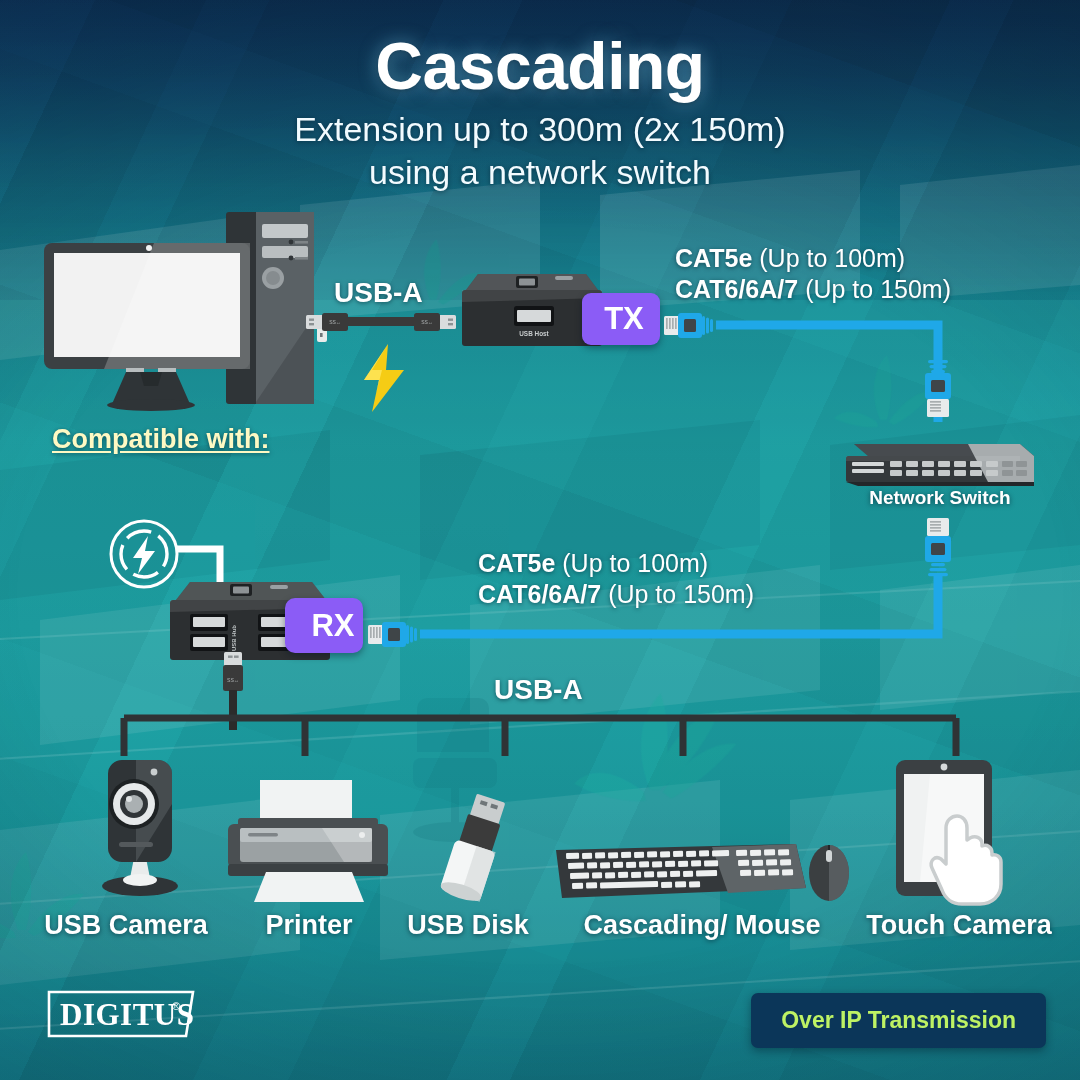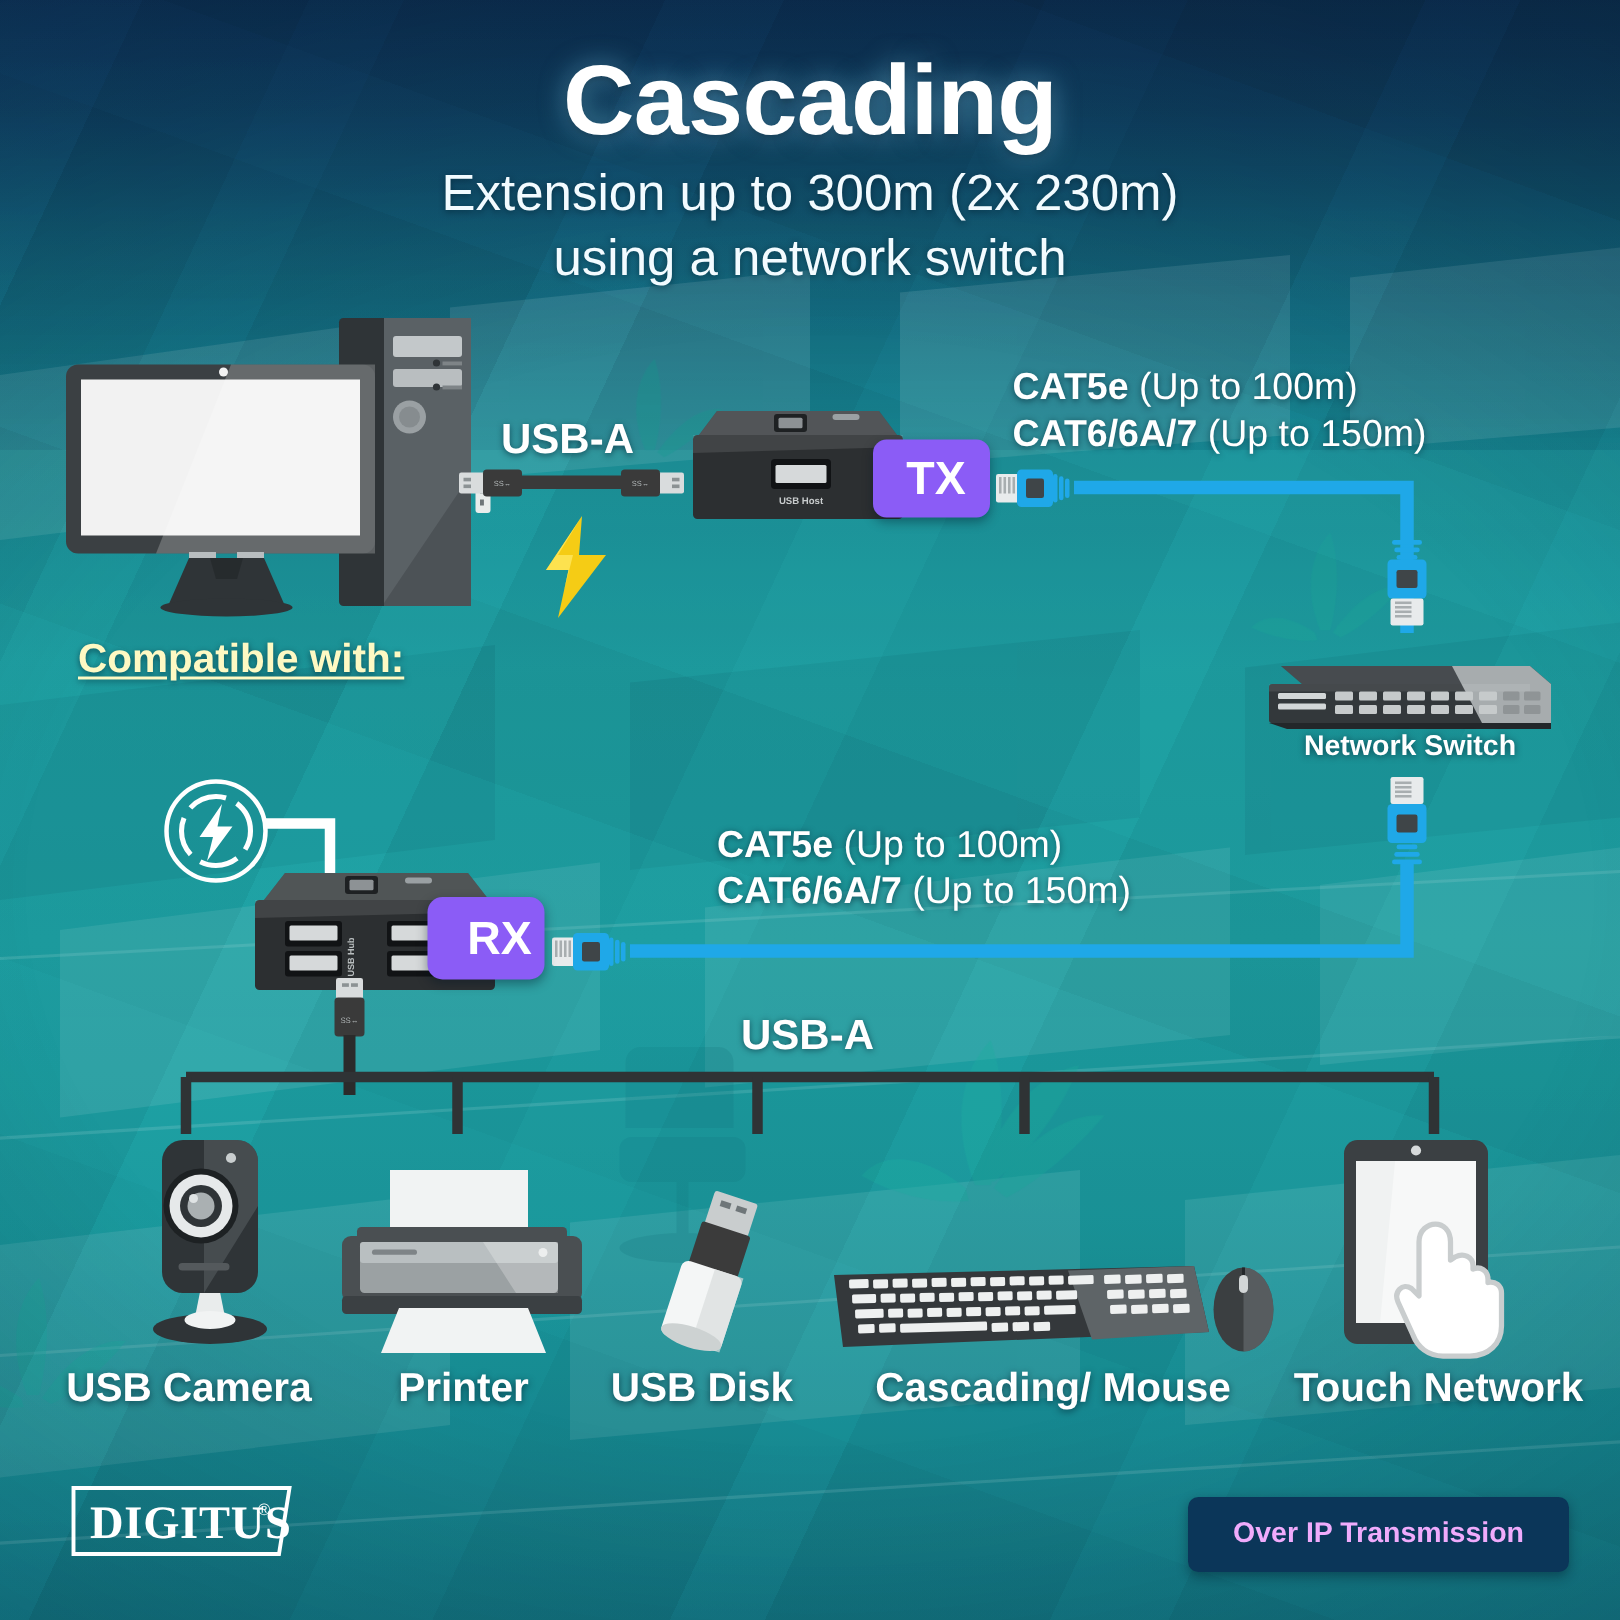--- a/index.html
+++ b/index.html
@@ -83,21 +83,21 @@
     position:absolute; background:#8b5cf6;
     color:#fff; font-weight:bold; display:flex;
     align-items:center; justify-content:center;
     box-shadow:0 3px 7px rgba(0,20,35,.4);
   }
   .badge-tx{ left:582px; top:293px; width:78px; height:52px; border-radius:9px; font-size:31px; padding-left:6px;}
   .badge-rx{ left:285px; top:598px; width:78px; height:55px; border-radius:10px; font-size:31px; padding-left:18px;}
 
   .footer-badge{
     position:absolute; right:34px; bottom:32px;
-    background:#0b3659; color:#f0abfc; font-weight:bold; font-size:19px;
+    background:#0b3659; color:#bef264; font-weight:bold; font-size:23px;
     padding:14px 30px; border-radius:7px;
     box-shadow:0 3px 8px rgba(0,20,35,.4);
   }
   .logo{
     position:absolute; left:46px; bottom:40px;
     width:150px; height:52px;
   }
   .logo svg{ display:block; }
 
   
@@ -176,21 +176,21 @@
       <rect x="-4" y="20" width="8" height="52"></rect>
       <path d="M-34,-2 h68 a8,8 0 0 1 8,8 v14 a8,8 0 0 1 -8,8 h-68 a8,8 0 0 1 -8,-8 v-14 a8,8 0 0 1 8,-8 Z"></path>
       <path d="M-28,-62 h52 a10,10 0 0 1 10,10 v44 h-72 v-44 a10,10 0 0 1 10,-10 Z"></path>
     </g>
   </svg>
   <div class="bg-photo"></div>
   <div class="bg-vig"></div>
 
   <div class="title">Cascading</div>
   <div class="subtitle">
-    <div>Extension up to 300m (2x 230m)</div>
+    <div>Extension up to 300m (2x 150m)</div>
     <div>using a network switch</div>
   </div>
 
   <svg class="abs" style="left:34px; top:196px;" width="300" height="220" viewBox="0 0 300 220">
 
     <g>
       <rect x="192" y="16" width="88" height="192" rx="3" fill="#2f3437"></rect>
       <rect x="222" y="16" width="58" height="192" fill="#4c5256"></rect>
       <polygon points="222,16 280,16 280,120 222,206" fill="#6d7478" opacity=".45"></polygon>
       <rect x="228" y="28" width="46" height="14" rx="2" fill="#c3c8ca"></rect>
@@ -562,21 +562,21 @@
     <g>
       <path d="M56,70 C56,62 62,58 67,58 C72,58 77,62 77,70 L77,82
                L80,80 C86,77 92,80 92,86 L92,88
                C97,86 102,89 102,95 L102,97
                C107,96 111,99 111,104
                L111,126 C111,138 102,146 90,146
                L72,146 C62,146 55,140 52,132
                L42,110 C39,103 45,97 51,101 L56,106 Z" fill="#ffffff" stroke="#c9cdce" stroke-width="3.5" stroke-linejoin="round"></path>
     </g>
   </svg>
-  <div class="devlabel" style="left:850px; top:910px; width:218px;">Touch Network</div>
+  <div class="devlabel" style="left:850px; top:910px; width:218px;">Touch Camera</div>
 
   <div class="logo">
     <svg width="150" height="52" viewBox="0 0 150 52">
       <polygon points="3,4 147,4 140,48 3,48" fill="none" stroke="#ffffff" stroke-width="2.6"></polygon>
       <text x="14" y="37" font-family="Liberation Serif, serif" font-size="31" font-weight="bold" fill="#ffffff" letter-spacing="0.5">DIGITUS</text>
       <text x="126" y="22" font-family="Liberation Sans, sans-serif" font-size="11" fill="#ffffff">®</text>
     </svg>
   </div>
   <div class="footer-badge">Over IP Transmission</div>
 

